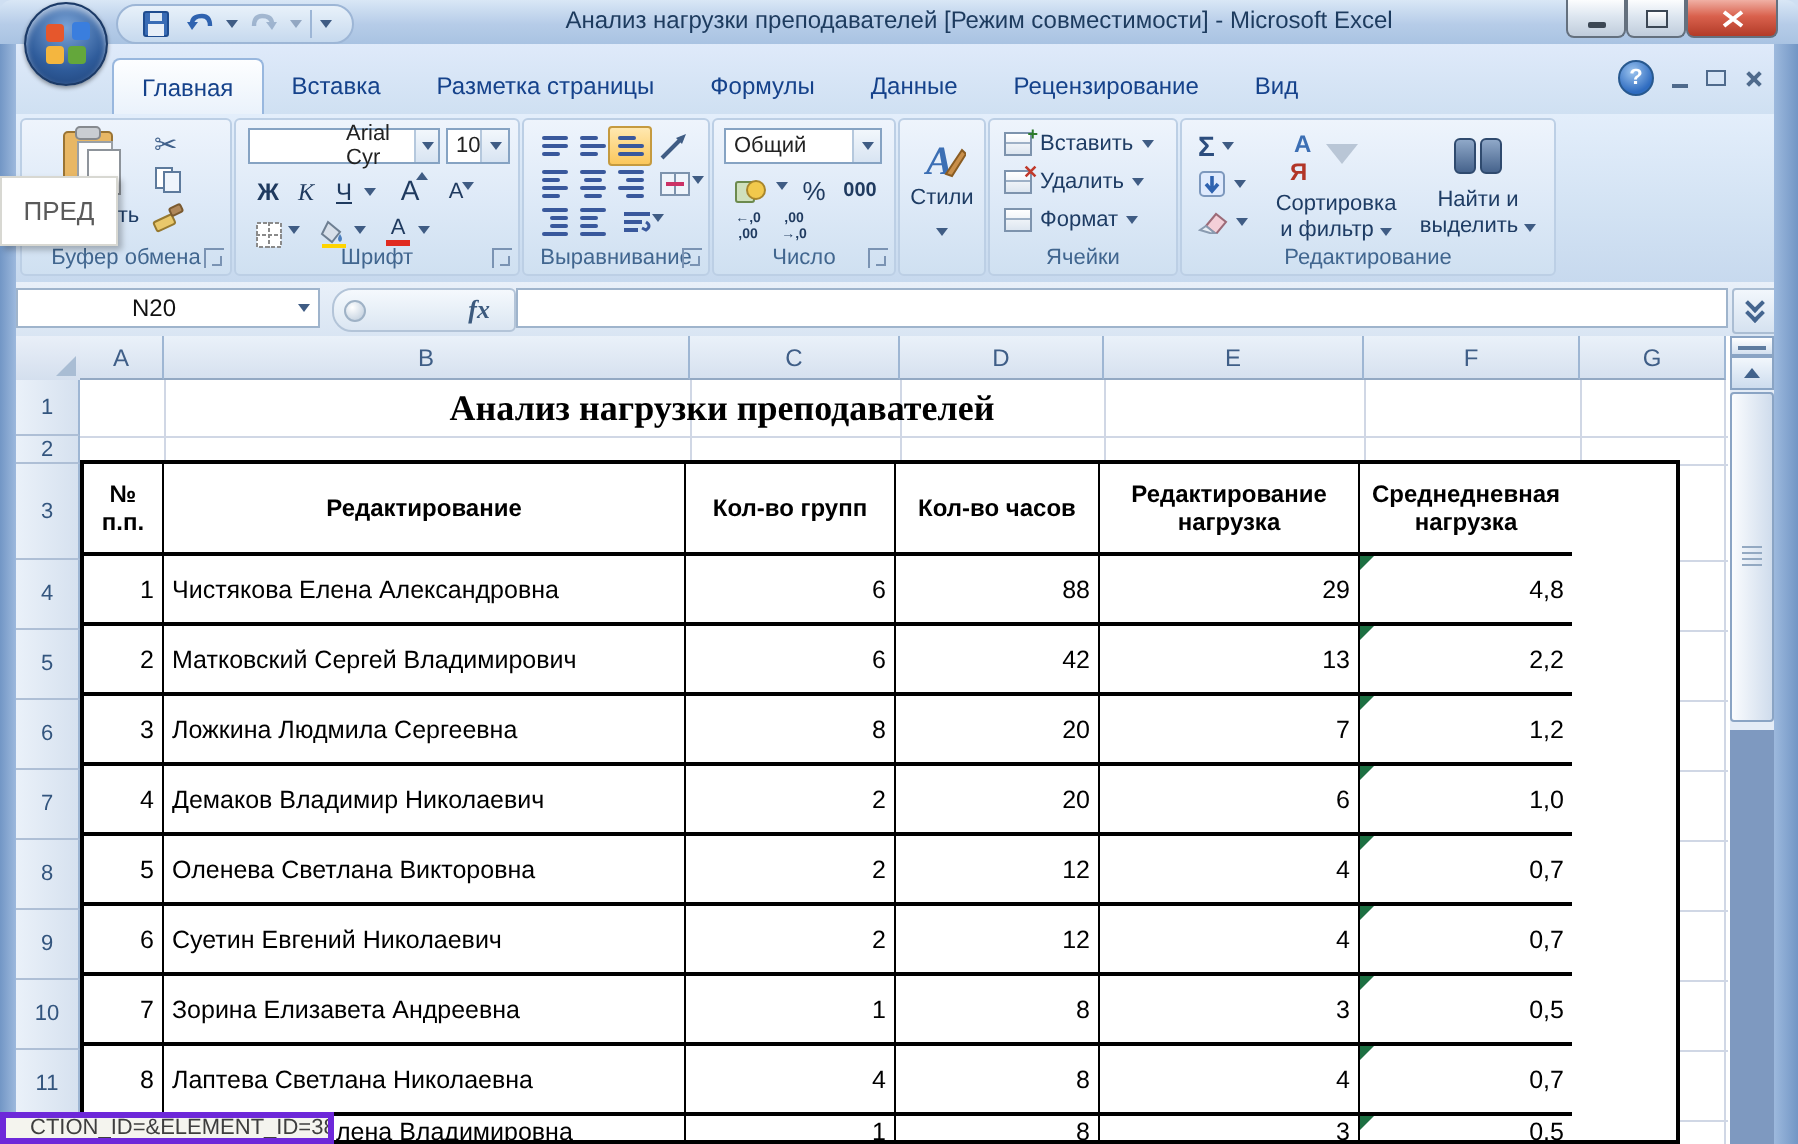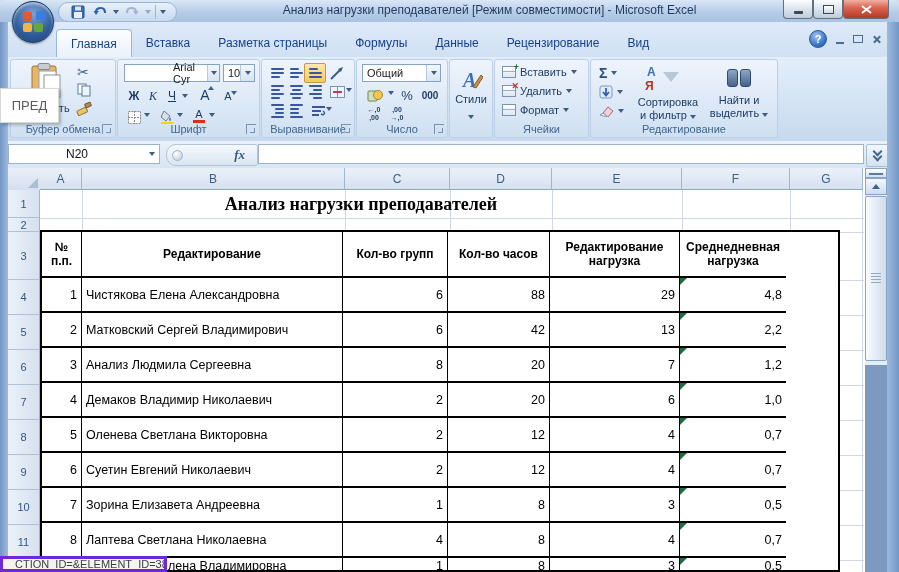--- a/index.html
+++ b/index.html
@@ -564,21 +564,21 @@
           <div class="tc num">88</div>
           <div class="tc num">29</div>
           <div class="tc num">4,8<span class="tri"></span></div>
           <div class="tc num">2</div>
           <div class="tc nm">Матковский Сергей Владимирович</div>
           <div class="tc num">6</div>
           <div class="tc num">42</div>
           <div class="tc num">13</div>
           <div class="tc num">2,2<span class="tri"></span></div>
           <div class="tc num">3</div>
-          <div class="tc nm">Анализ Людмила Сергеевна</div>
+          <div class="tc nm">Ложкина Людмила Сергеевна</div>
           <div class="tc num">8</div>
           <div class="tc num">20</div>
           <div class="tc num">7</div>
           <div class="tc num">1,2<span class="tri"></span></div>
           <div class="tc num">4</div>
           <div class="tc nm">Демаков Владимир Николаевич</div>
           <div class="tc num">2</div>
           <div class="tc num">20</div>
           <div class="tc num">6</div>
           <div class="tc num">1,0<span class="tri"></span></div>

